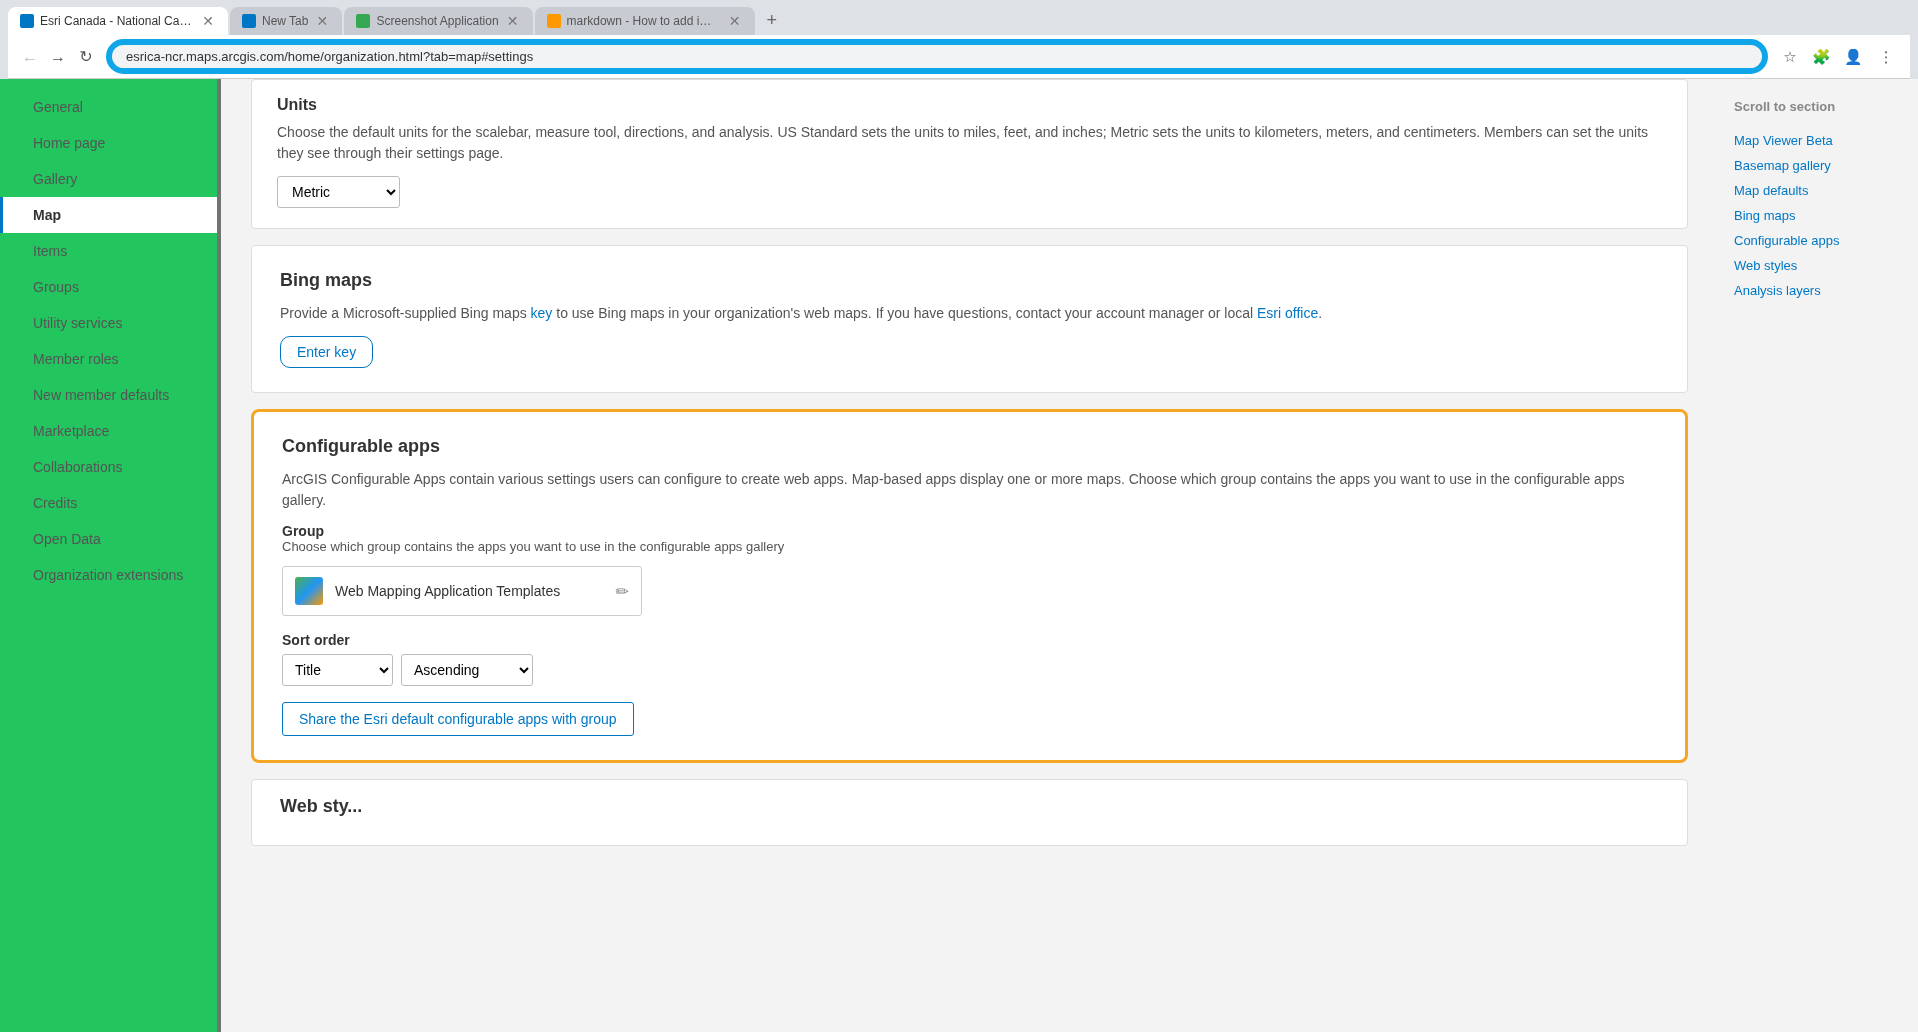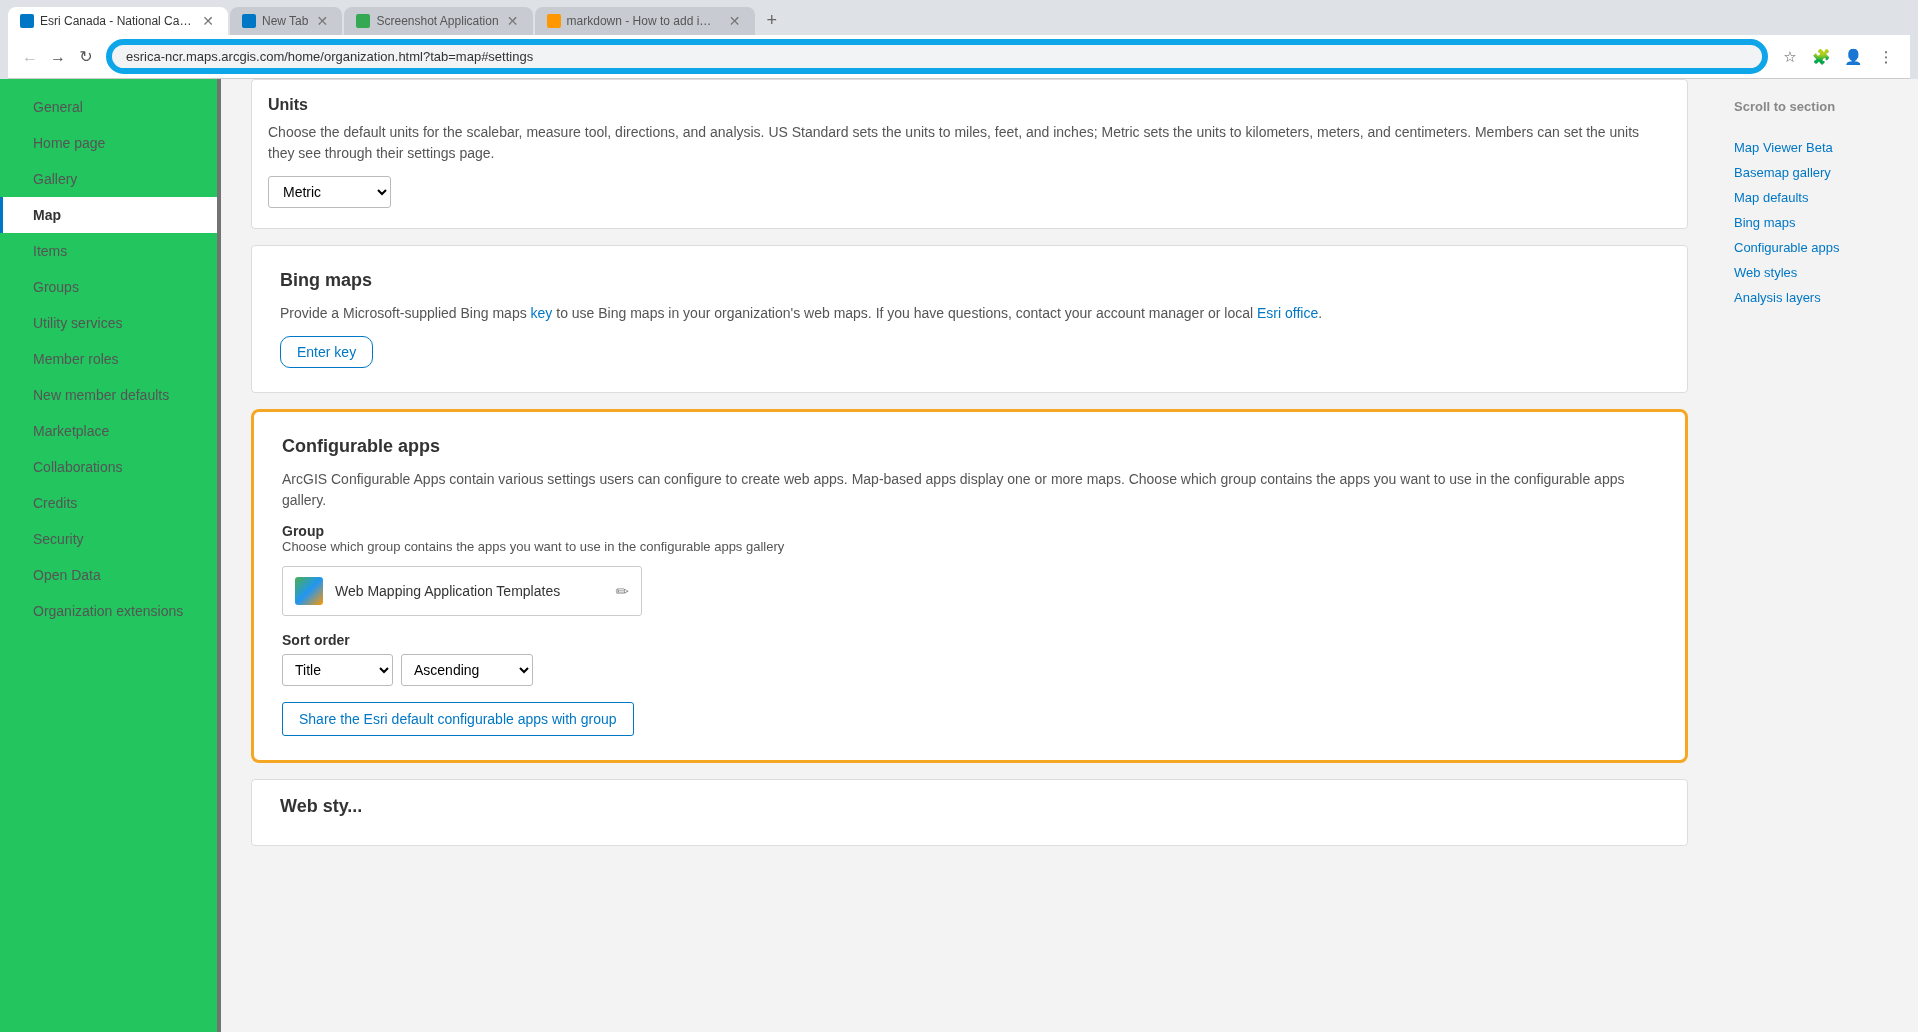--- a/index.html
+++ b/index.html
@@ -280,38 +280,38 @@
     .scroll-panel {
       width: 200px;
       flex-shrink: 0;
       padding: 20px 16px;
       background: #f3f3f3;
     }
     .scroll-panel-title {
       font-size: 13px;
       font-weight: bold;
       color: #888;
-      margin-bottom: 21px;
+      margin-bottom: 14px;
       text-transform: none;
     }
     .scroll-link {
       display: block;
       font-size: 13px;
       color: #0077c5;
       padding: 5px 0;
       cursor: pointer;
       text-decoration: none;
     }
 
     
     .units-section-top {
       background: #fff;
       border: 1px solid #ddd;
       border-radius: 4px;
-      padding: 16px 28px 20px 16px;
+      padding: 16px 28px 20px 25px;
       margin-bottom: 16px;
     }
     .units-title {
       font-size: 16px;
       font-weight: bold;
       color: #333;
       margin-bottom: 8px;
     }
     .web-styles-preview {
       background: #fff;
@@ -395,23 +395,20 @@
       <span>New member defaults</span>
     </div>
     <div class="sidebar-item">
       <span>Marketplace</span>
     </div>
     <div class="sidebar-item">
       <span>Collaborations</span>
     </div>
     <div class="sidebar-item">
       <span>Credits</span>
-    </div>
-    <div class="sidebar-item">
-      <span>Security</span>
     </div>
     <div class="sidebar-item">
       <span>Open Data</span>
     </div>
     <div class="sidebar-item">
       <span>Organization extensions</span>
     </div>
   </div>
 
   <div class="main-content">

